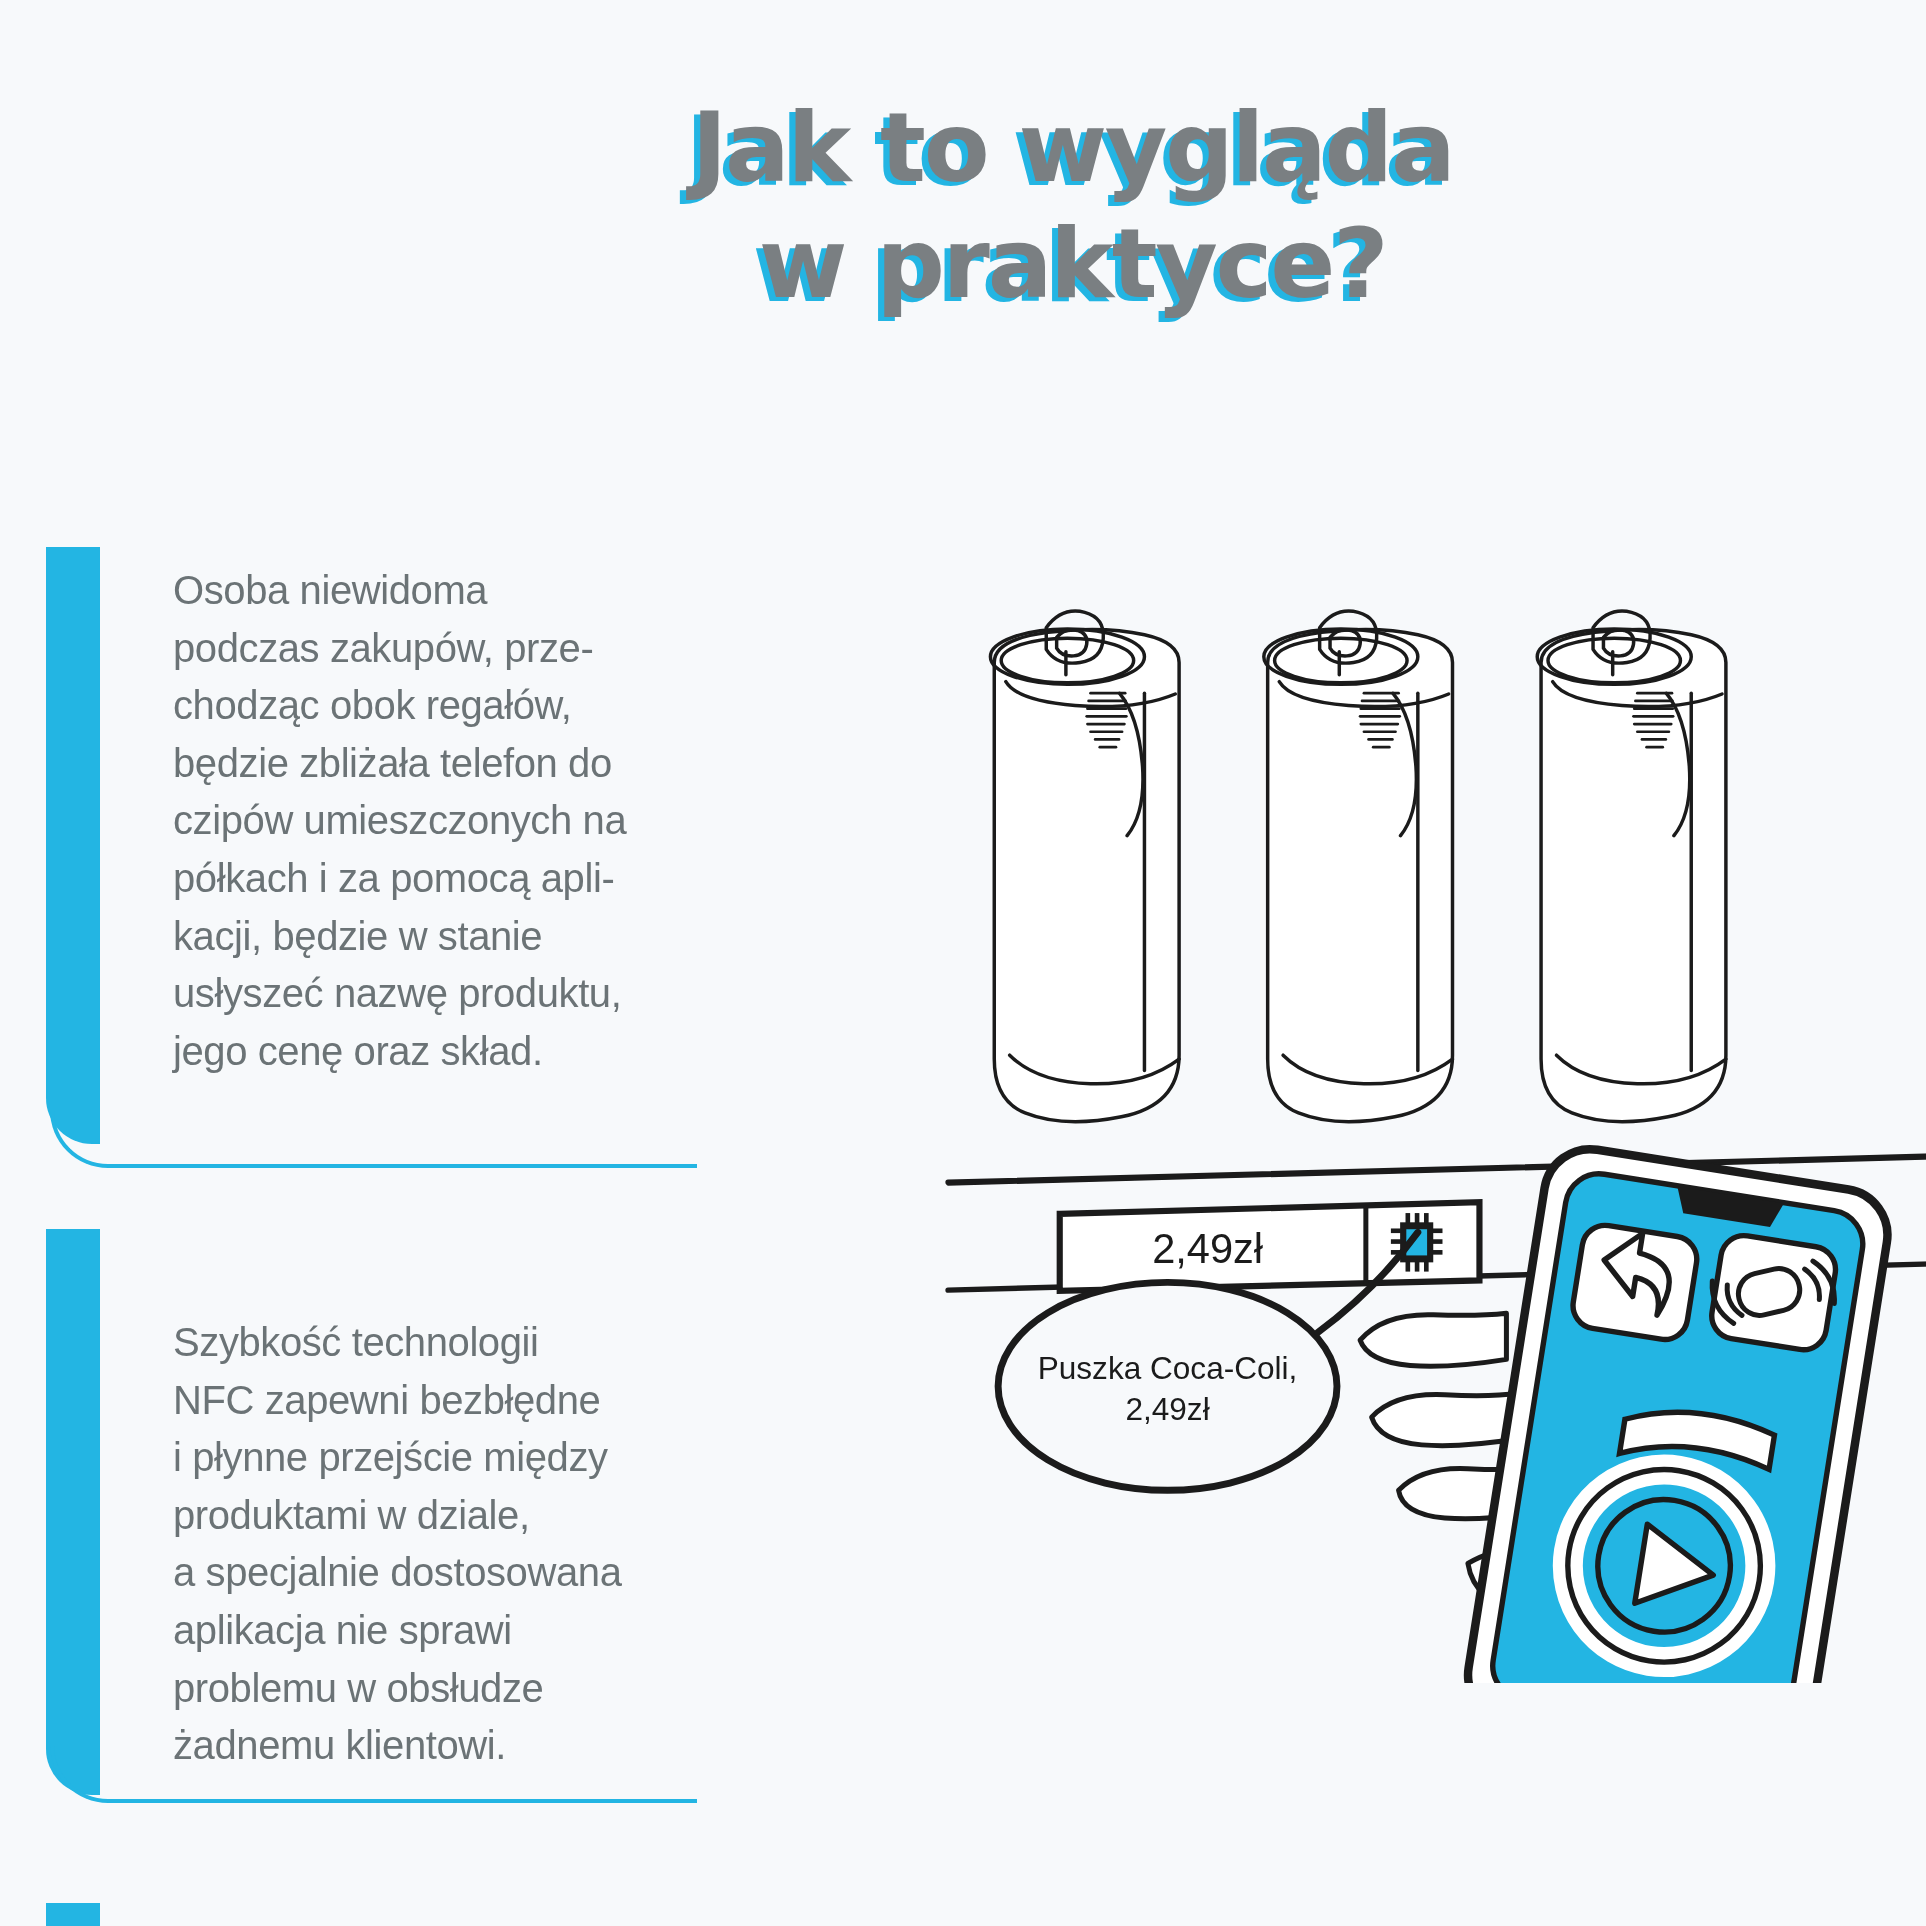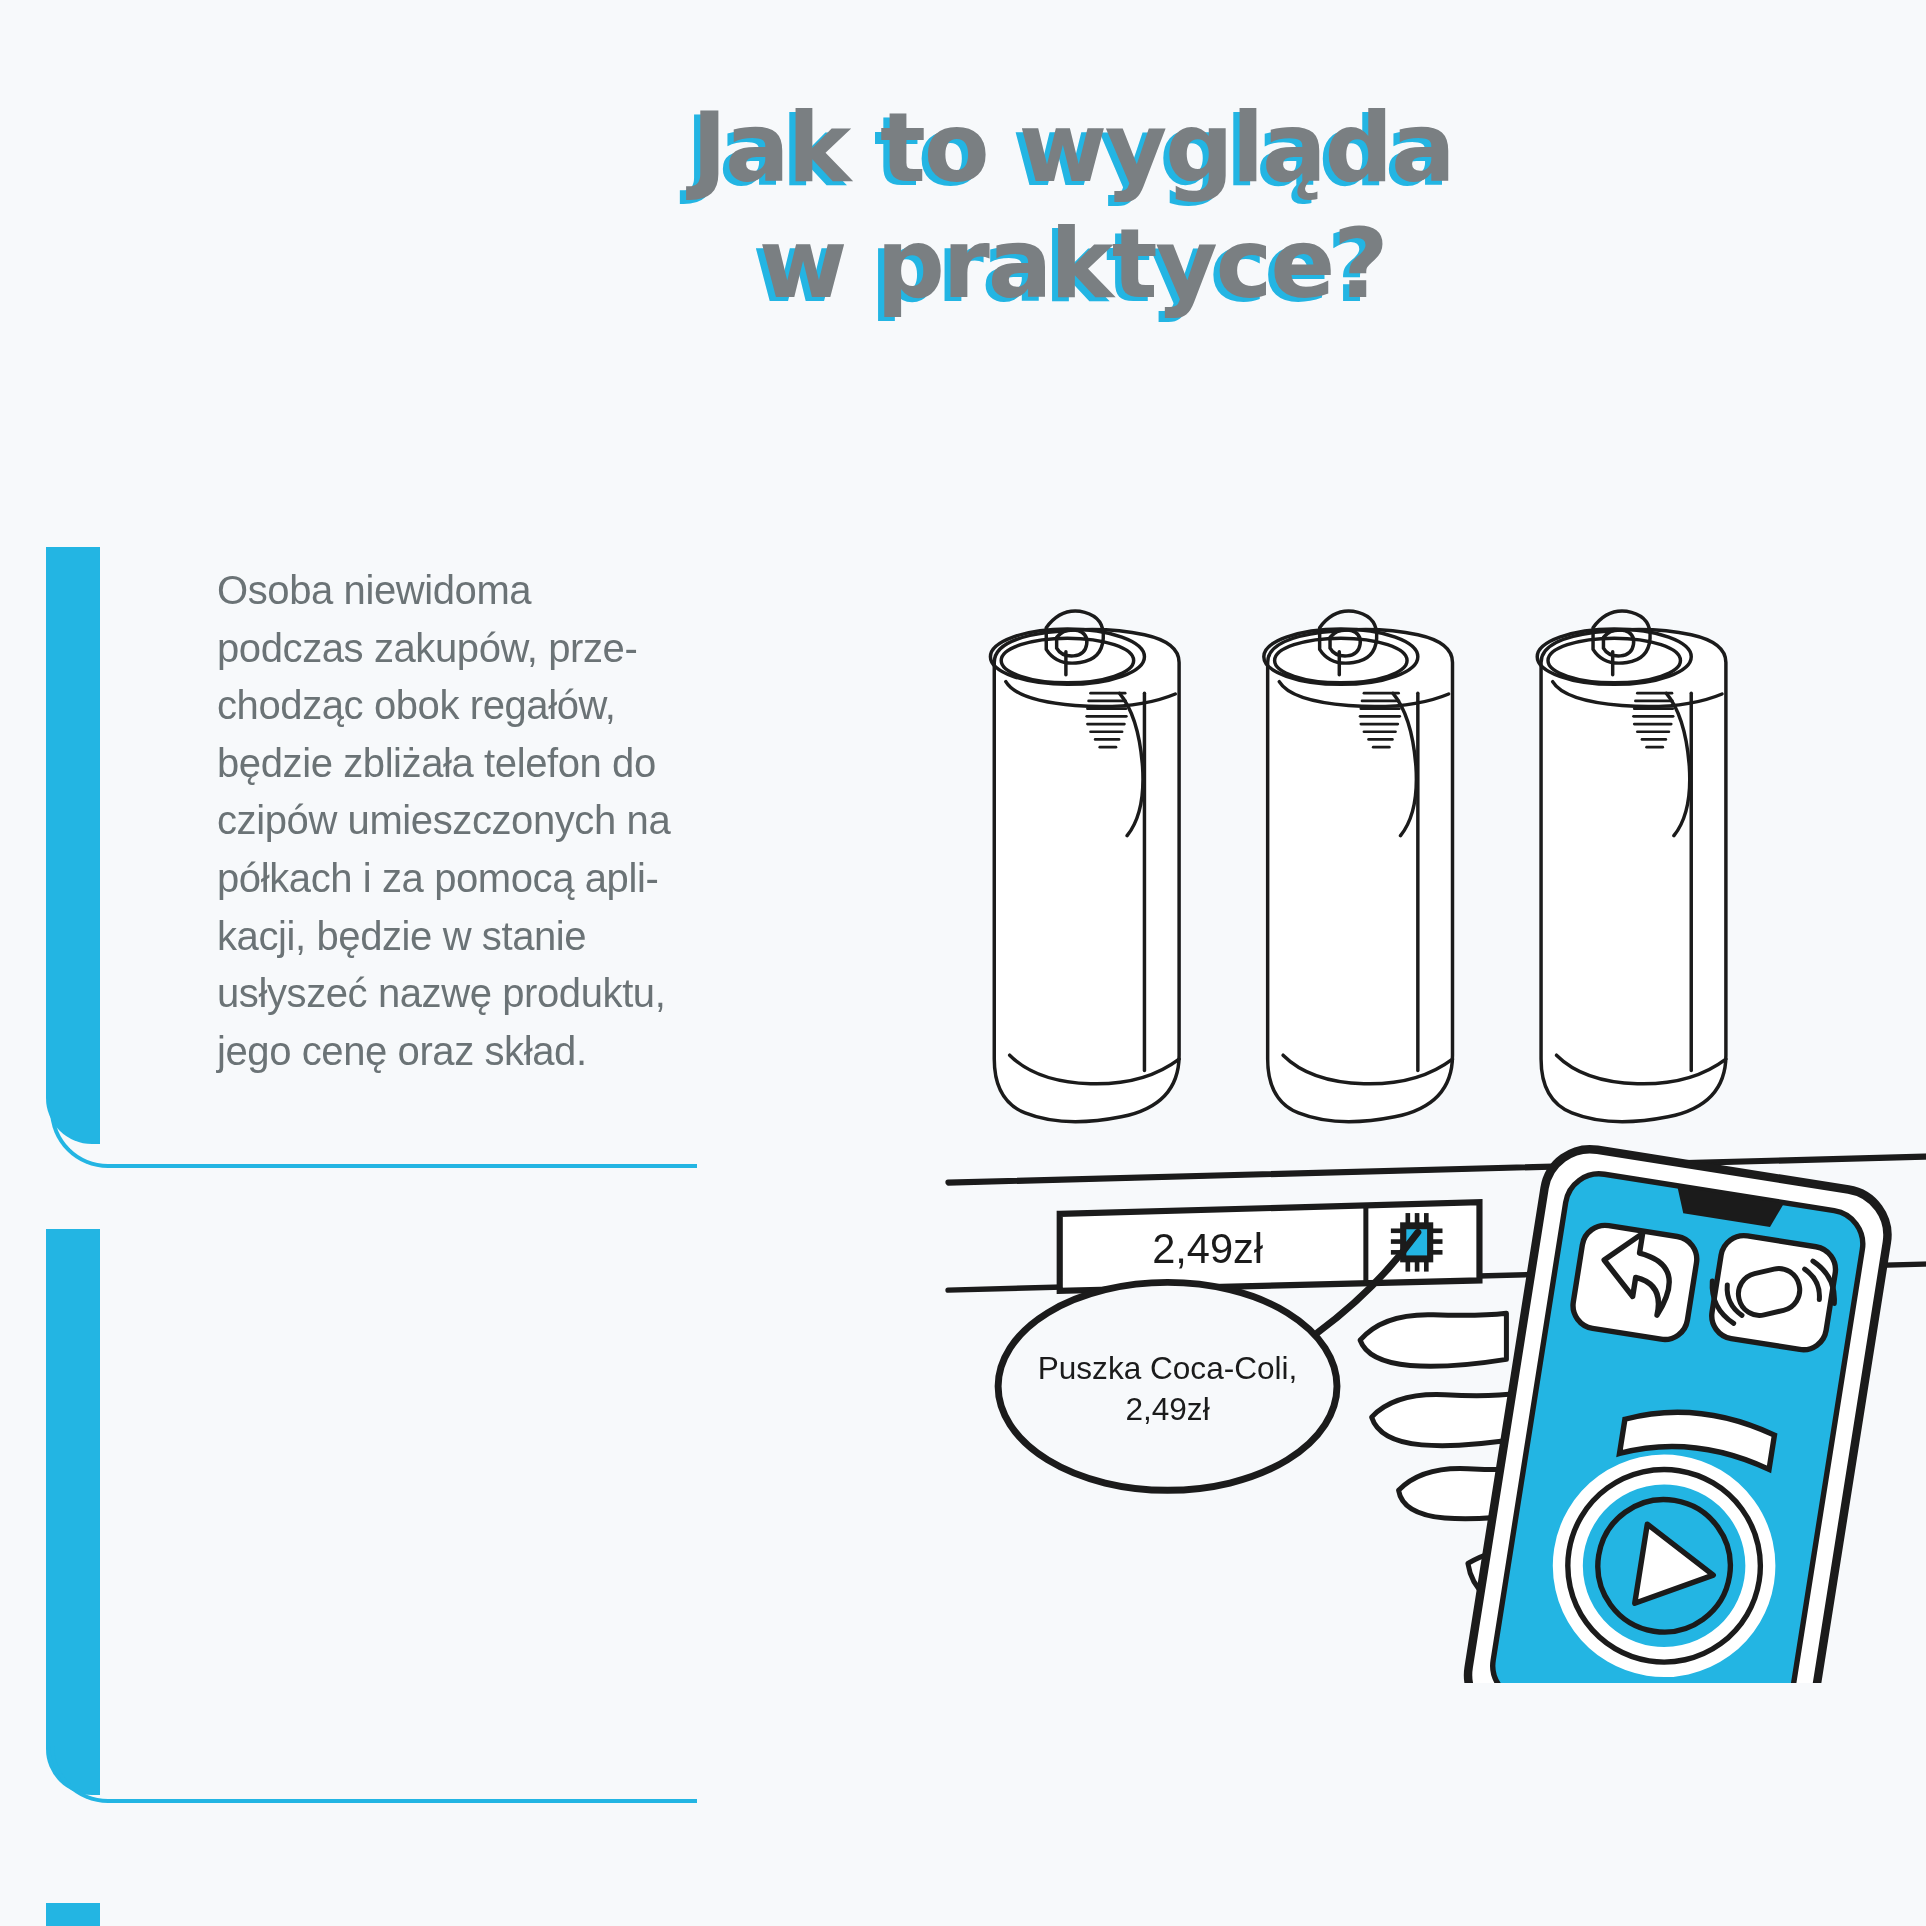--- a/index.html
+++ b/index.html
@@ -53,21 +53,20 @@
   
   .tblock {
     position: absolute;
     font-family: "Liberation Sans", sans-serif;
     font-weight: 300;
     color: #6b7376;
     font-size: 40px;
     line-height: 1.44;
     letter-spacing: -0.4px;
     white-space: pre-line;
-    margin-left: 44px;
   }
 
   
   .cbar {
     position: absolute;
     background: #23b5e3;
     width: 50px;
   }
   .cbar.round-bl { border-bottom-left-radius: 46px; }
 
@@ -111,20 +110,28 @@
 będzie zbliżała telefon do
 czipów umieszczonych na
 półkach i za pomocą apli-
 kacji, będzie w stanie
 usłyszeć nazwę produktu,
 jego cenę oraz skład.</div>
 
   <div class="cbar round-bl" style="left:46px; top:1229px; width:54px; height:566px;"></div>
   <div class="hook" style="left:50px; top:1653px; width:647px; height:150px;"></div>
 
+  <div class="tblock" style="left:173px; top:1314px; width:578px; text-align:left;">Szybkość technologii
+NFC zapewni bezbłędne
+i płynne przejście między
+produktami w dziale,
+a specjalnie dostosowana
+aplikacja nie sprawi
+problemu w obsłudze
+żadnemu klientowi.</div>
 
   <div class="cbar round-bl" style="left:46px; top:1903px; width:54px; height:512px;"></div>
 
   <div class="illu">
     <svg viewBox="0 0 2880 2900" width="1109" height="1117" xmlns="http://www.w3.org/2000/svg">
       <g fill="none" stroke="#1b1b1b" stroke-width="9" stroke-linecap="round" stroke-linejoin="round">
 
         <g>
           <path d="M250 250 q0 -60 140 -78 q140 -18 250 6 q90 20 90 72 l0 1020 q0 130 -150 160 q-150 30 -250 -10 q-80 -32 -80 -140 Z" fill="#ffffff"></path>
           <path d="M280 300 q30 50 180 62 q160 12 260 -30"></path>

